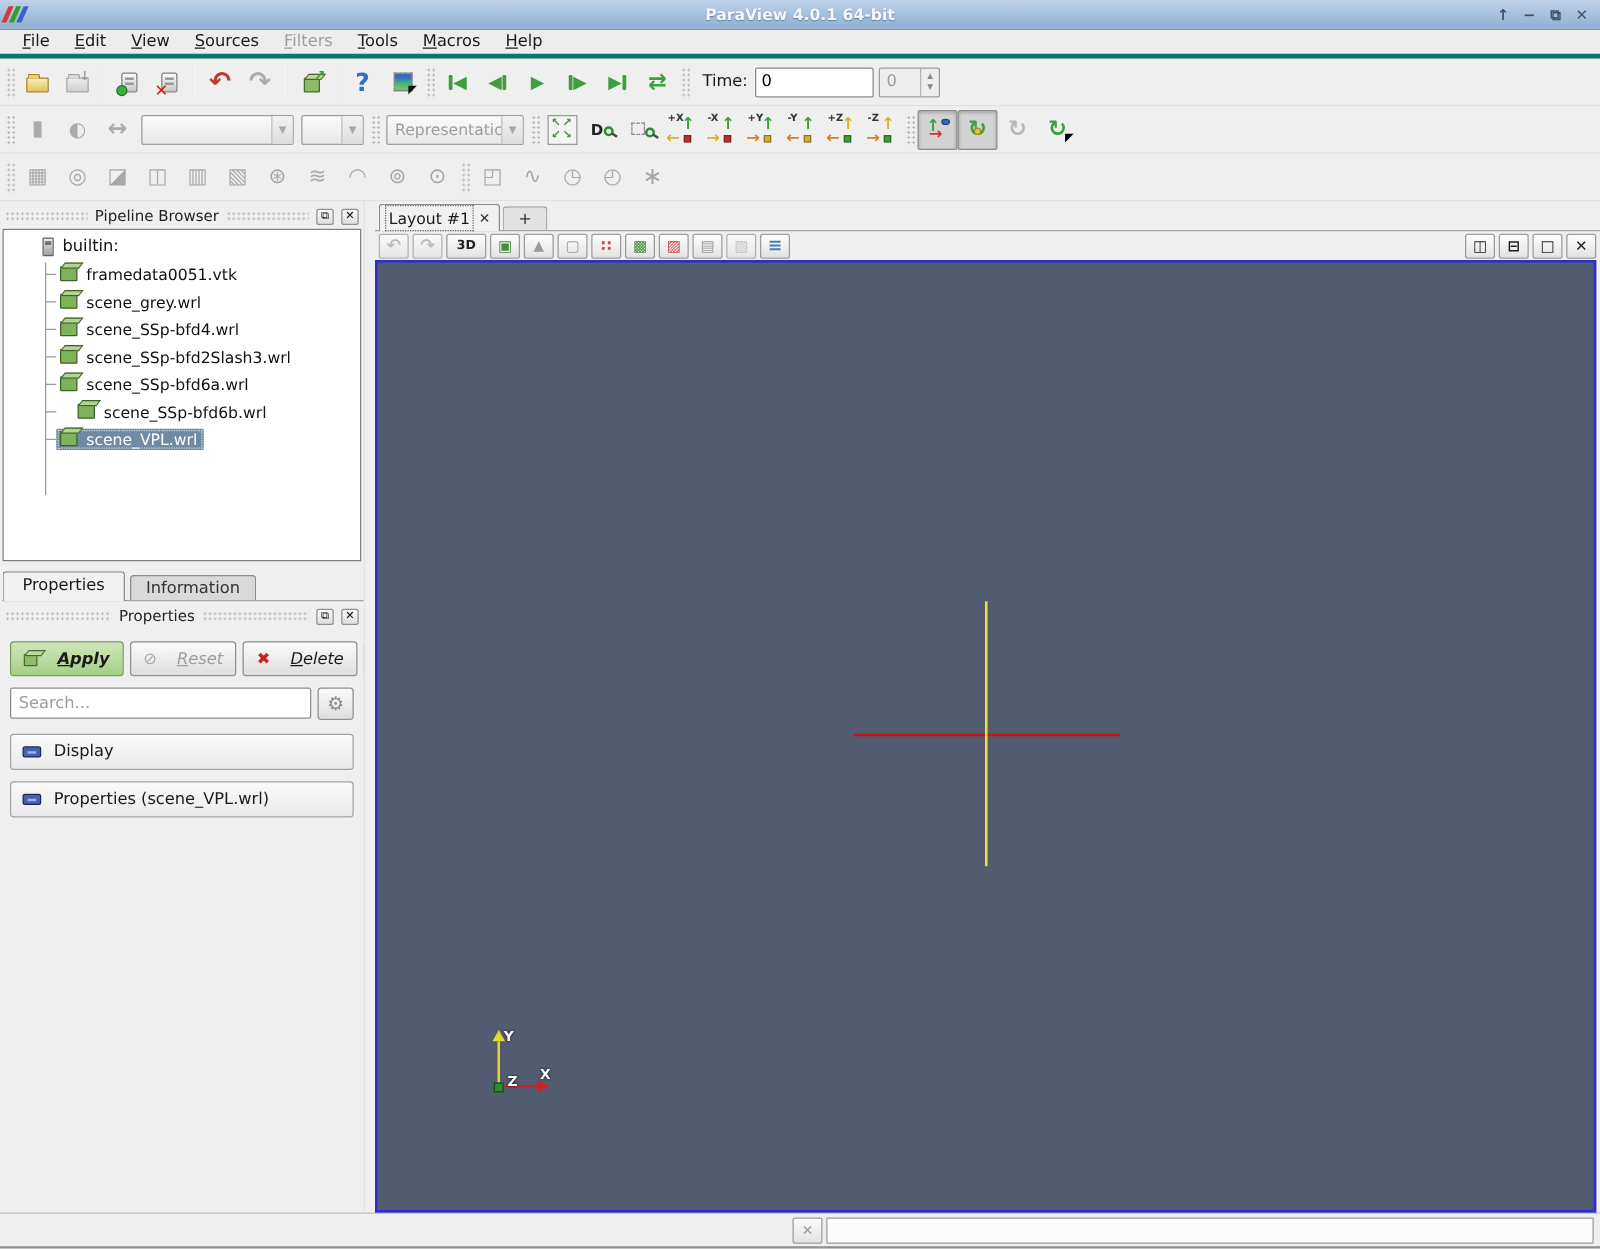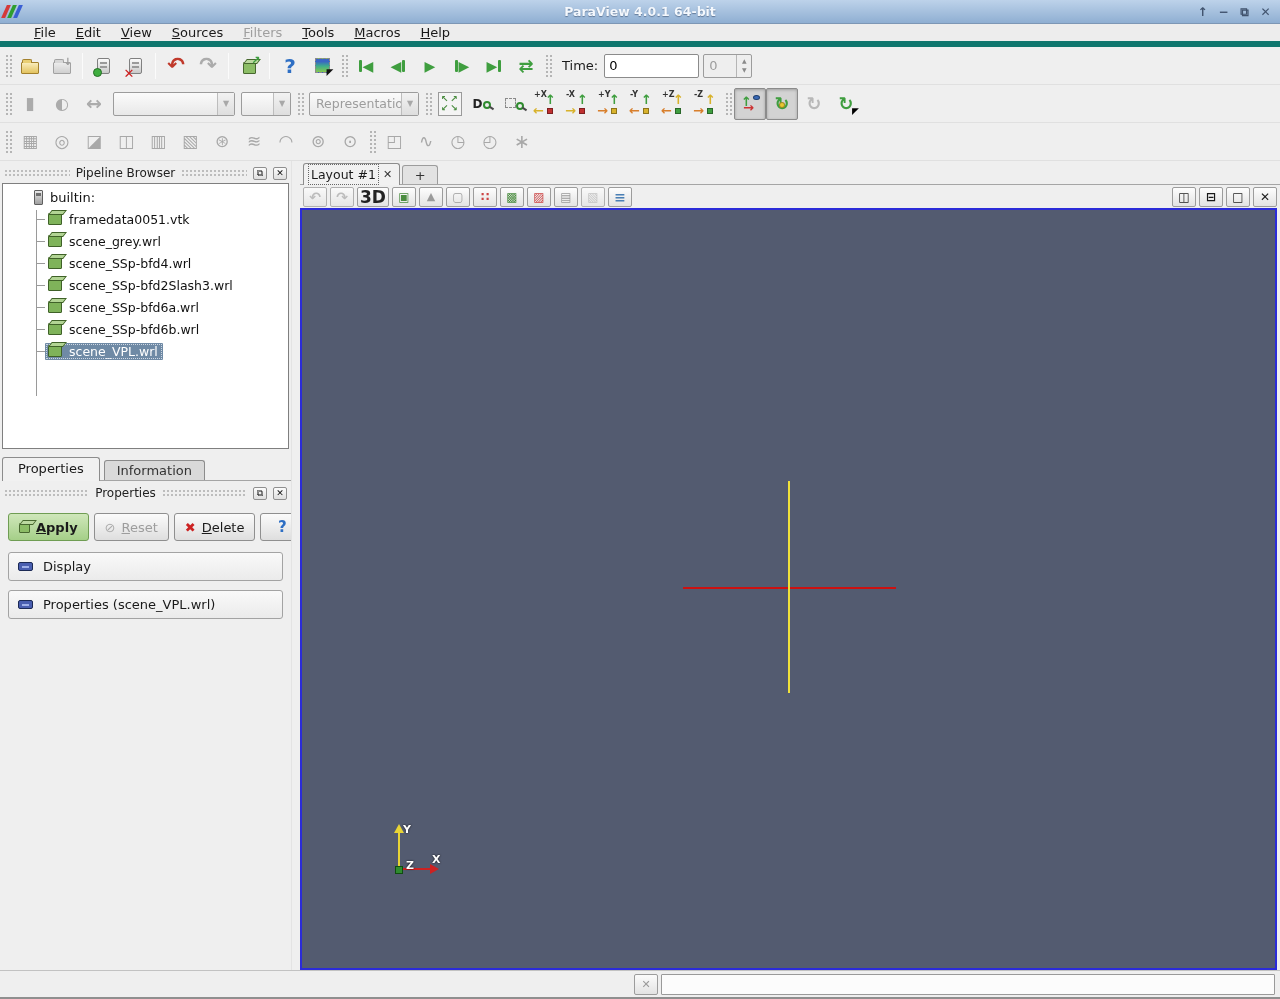--- a/index.html
+++ b/index.html
@@ -13,22 +13,22 @@
   .titlebar{height:24px;background:linear-gradient(#bdd2ea,#8fafd2);position:relative;
     display:flex;align-items:center;flex:0 0 auto;border-bottom:1px solid #7d97b5;}
   .logo{display:flex;gap:2px;margin-left:4px;}
   .logo i{display:block;width:4px;height:13px;transform:skewX(-24deg);}
   .win-title{position:absolute;left:0;right:0;text-align:center;color:#f4f8fd;font-weight:bold;
     font-size:12.5px;text-shadow:0 1px 1px rgba(60,80,110,.6);}
   .win-controls{margin-left:auto;display:flex;gap:4px;padding-right:6px;position:relative;}
   .wc{width:17px;height:15px;display:flex;align-items:center;justify-content:center;
     color:#3f5association;color:#41536e;font-weight:bold;font-size:12px;cursor:default;}
   
-  .menubar{height:23px;background:#ededed;display:flex;align-items:center;padding-left:24px;
-    flex:0 0 auto;border-bottom:6px solid #0f766e;}
+  .menubar{height:23px;background:#ededed;display:flex;align-items:center;padding-left:8px;
+    flex:0 0 auto;border-bottom:4px solid #0f766e;}
   .menu-item{padding:2px 10px;font-size:13px;}
   .menu-item.dis{color:#9f9f9f;}
   .menu-item u{text-decoration:underline;}
   
   .trow{height:38px;background:#efefef;display:flex;align-items:center;flex:0 0 auto;
     border-bottom:1px solid #e0e0e0;padding-left:2px;}
   .grip{width:8px;height:26px;margin:0 2px;
     background-image:radial-gradient(#b5b5b5 28%,transparent 32%);background-size:4px 4px;background-position:1px 1px;}
   .tsep{width:1px;height:26px;background:#c9c9c9;border-right:1px solid #fbfbfb;margin:0 4px;}
   .tbtn{width:32px;height:32px;display:flex;align-items:center;justify-content:center;
@@ -124,21 +124,21 @@
   .pcube::before{content:"";position:absolute;left:-1px;top:-4px;width:13px;height:3px;background:#b2d494;
     border:1px solid #3f6128;transform:skewX(-38deg);transform-origin:bottom left;}
   
   .ptabs{display:flex;align-items:flex-end;height:26px;margin:6px 0 0 2px;border-bottom:1px solid #a5a5a5;}
   .ptab{border:1px solid #8c8c8c;border-bottom:none;border-radius:3px 3px 0 0;padding:3px 15px;
     background:#efefef;font-size:13px;position:relative;}
   .ptab.active{background:#f1f1f1;margin-bottom:-1px;padding-bottom:5px;z-index:2;}
   .ptab.inactive{background:#d9d9d9;margin-left:4px;padding:2px 12px;color:#333;}
   .pbtn-row{display:flex;gap:5px;margin:10px 8px 0;}
   .pbtn{height:28px;border:1px solid #8f8f8f;border-radius:3px;background:linear-gradient(#fbfbfb,#dedede);
-    display:flex;align-items:center;justify-content:center;gap:6px;font-size:13px;padding:0 10px;}
+    display:flex;align-items:center;gap:16px;font-size:13px;padding:0 10px;font-style:italic;}
   .pbtn.apply{background:linear-gradient(#cfe7ba,#a5cf88);border-color:#6f9d53;font-weight:bold;flex:1;}
   .pbtn.reset{color:#9d9d9d;flex:1;}
   .pbtn.delete{flex:1;}
   .pbtn.helpb{width:44px;flex:0 0 auto;color:#2e6fc4;font-weight:bold;font-size:15px;}
   .pbtn .bic{font-size:13px;line-height:1;}
   .search-row{display:flex;gap:5px;margin:9px 8px 0;}
   .search-input{flex:1;height:25px;border:1px solid #8f8f8f;border-radius:2px;background:#fff;
     font:13px "DejaVu Sans",sans-serif;padding:0 6px;color:#333;}
   .search-input::placeholder{color:#9d9d9d;}
   .gear-btn{width:29px;height:26px;border:1px solid #8f8f8f;border-radius:3px;
@@ -153,21 +153,21 @@
   .layout-tabbar{height:24px;flex:0 0 auto;display:flex;align-items:flex-end;padding-left:3px;
     border-bottom:1px solid #a5a5a5;}
   .ltab{height:22px;border:1px solid #8c8c8c;border-bottom:none;border-radius:3px 3px 0 0;background:#f1f1f1;
     display:flex;align-items:center;gap:7px;padding:0 7px;margin-bottom:-1px;z-index:2;}
   .ltab .ltxt{outline:1px dotted #666;outline-offset:2px;font-size:12.5px;}
   .ltab .lclose{font-size:11px;font-weight:bold;color:#333;}
   .plus-tab{height:19px;width:36px;border:1px solid #9c9c9c;border-bottom:none;border-radius:3px 3px 0 0;
     background:#e2e2e2;display:flex;align-items:center;justify-content:center;margin-left:2px;font-size:13px;color:#333;}
   .viewbar{height:23px;flex:0 0 auto;display:flex;align-items:center;gap:3px;padding:1px 3px;}
   .viewbar .spacer{flex:1;}
-  .vtext{font-size:17px;font-weight:bold;color:#222;}
+  .vtext{font-size:10px;font-weight:bold;color:#222;}
   .viewport{flex:1;margin-right:3px;position:relative;border:2px solid #2b2bd8;background:#535b70;min-height:0;}
   .cross-h{position:absolute;height:2px;}
   .cross-v{position:absolute;width:2px;}
   .oaxes{position:absolute;width:60px;height:60px;}
   .oax-yline{position:absolute;left:8px;top:12px;width:2px;height:36px;}
   .oax-xline{position:absolute;left:9px;top:47px;width:32px;height:2px;}
   .oax-yhead{position:absolute;left:4px;top:3px;width:0;height:0;border-left:5px solid transparent;
     border-right:5px solid transparent;border-bottom:9px solid #e8d435;}
   .oax-xhead{position:absolute;left:40px;top:43px;width:0;height:0;border-top:5px solid transparent;
     border-bottom:5px solid transparent;border-left:9px solid #cc2222;}
@@ -518,21 +518,21 @@
                 <span class="ilabel">scene_SSp-bfd2Slash3.wrl</span>
               </span>
             </div>
             <div class="trow-item" style="padding-left: 42px;">
               <span class="hline"></span>
               <span class="irow">
                 <span class="pcube"></span>
                 <span class="ilabel">scene_SSp-bfd6a.wrl</span>
               </span>
             </div>
-            <div class="trow-item" style="padding-left: 42px; text-align: right;">
+            <div class="trow-item" style="padding-left: 56px; text-align: right;">
               <span class="hline"></span>
               <span class="irow">
                 <span class="pcube"></span>
                 <span class="ilabel">scene_SSp-bfd6b.wrl</span>
               </span>
             </div>
             <div class="trow-item sel" style="padding-left: 42px;">
               <span class="hline"></span>
               <span class="irow">
                 <span class="pcube"></span>
@@ -566,20 +566,24 @@
         </div>
         <div class="pbtn delete">
           <span class="bic" style="color:#cc2222;font-weight:bold">✖</span>
           <span class="mnemonic"><u>D</u>elete</span>
         </div>
         <div class="pbtn helpb">
           <span>?</span>
         </div>
       </div>
 
+      <div class="search-row">
+        <input class="search-input" type="text" placeholder="Search..." style="">
+        <span class="gear-btn">⚙</span>
+      </div>
 
       <div class="section-bar" style="margin-top:11px">
         <span class="collapse-ic"></span>
         <span>Display</span>
       </div>
       <div class="section-bar">
         <span class="collapse-ic"></span>
         <span>Properties (scene_VPL.wrl)</span>
       </div>
 

